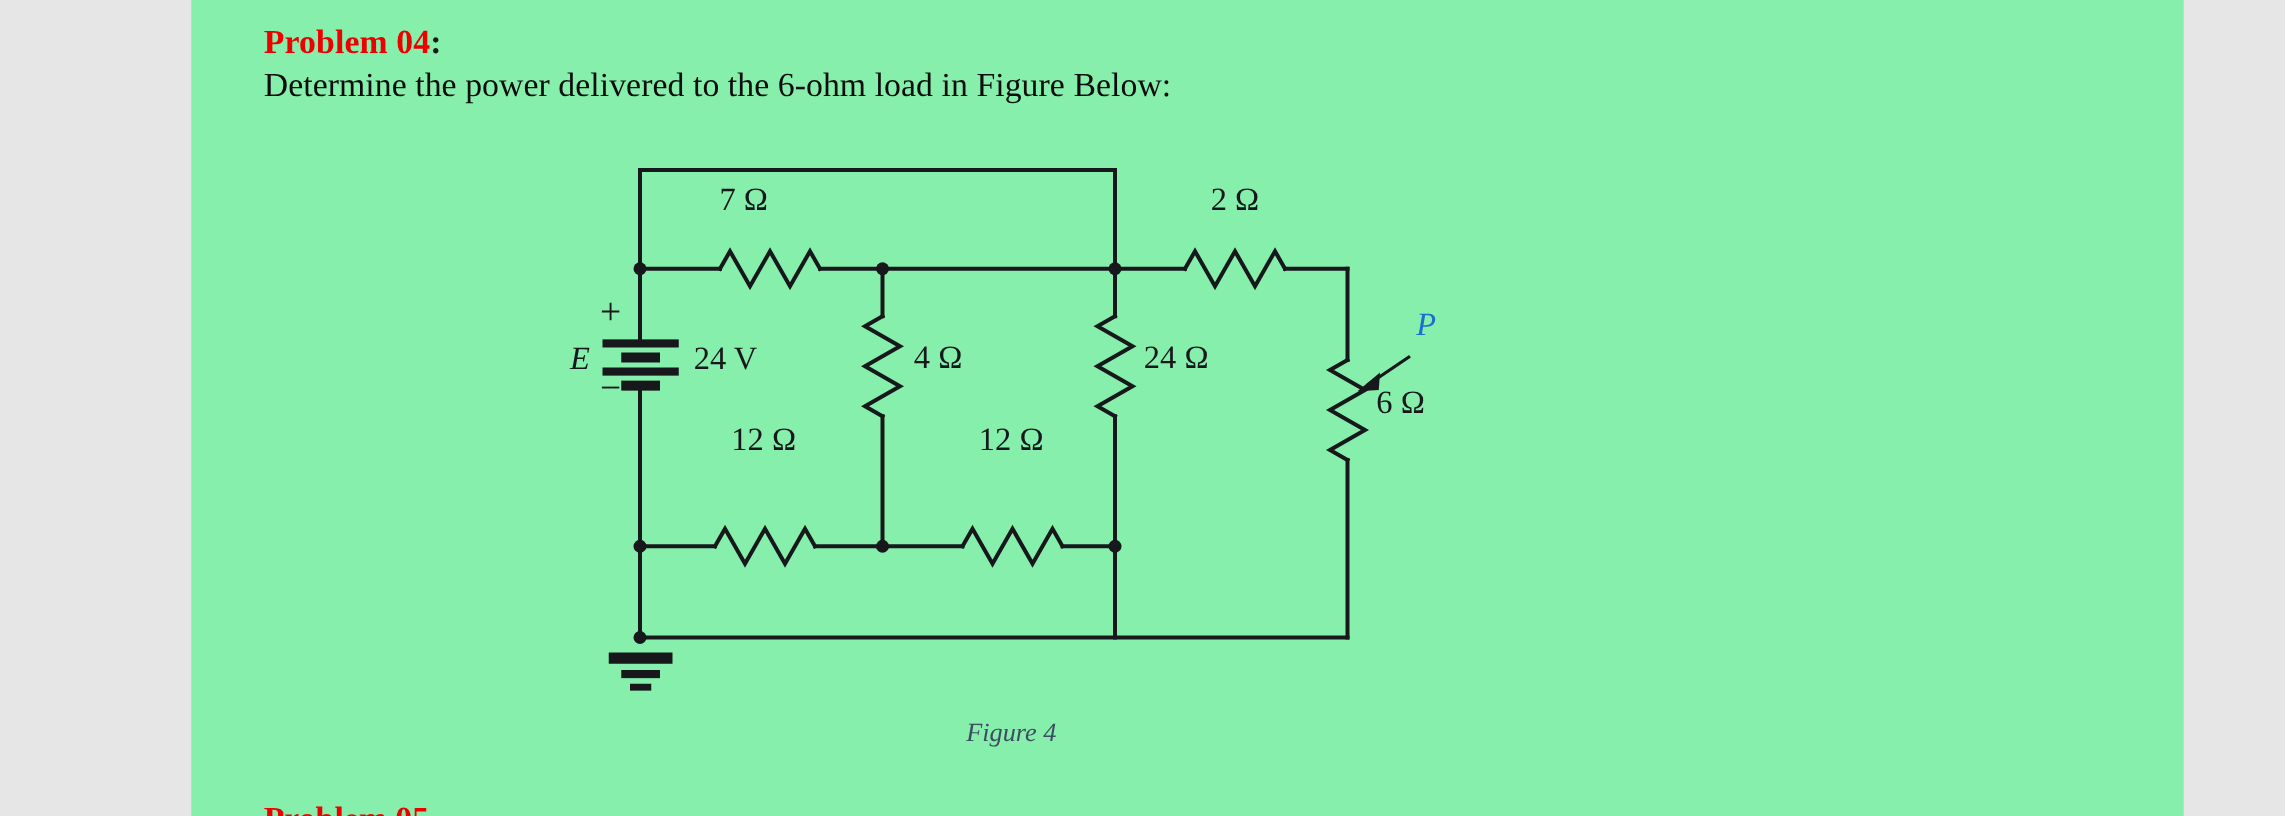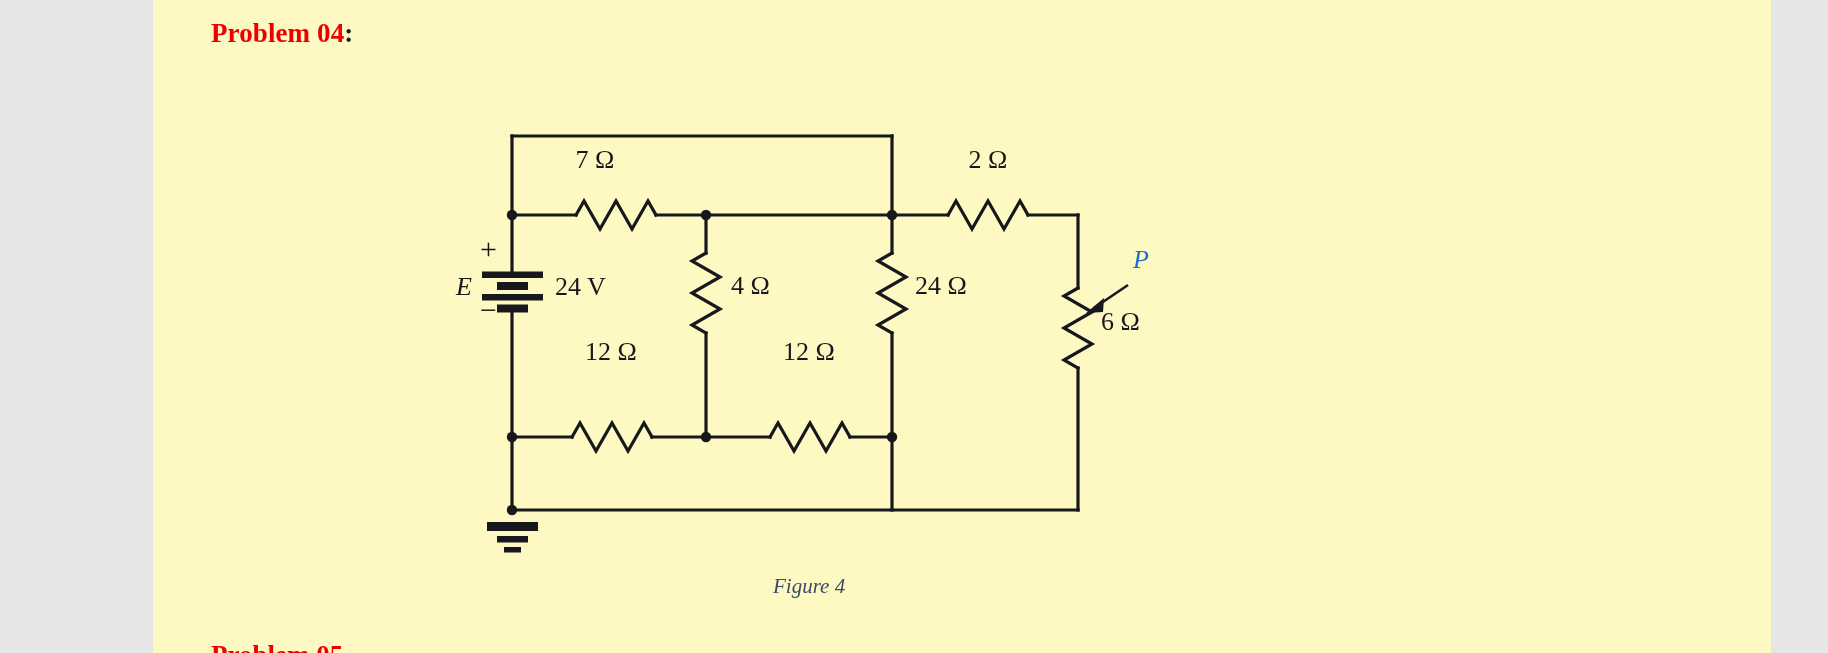--- a/index.html
+++ b/index.html
@@ -14,22 +14,21 @@
     font-family: "Liberation Serif", serif;
     overflow: hidden;
     position: relative;
   }
   #page {
     position: absolute;
     left: 153px;
     top: 0;
     width: 1594px;
     height: 653px;
-    background: #fef9c3;
-    padding-left: 24px;
+    background: #86efac;
   }
   #content {
     position: absolute;
     left: 0;
     top: 0;
     width: 1594px;
     height: 653px;
   }
   .prob-heading {
     position: absolute;
@@ -103,20 +102,21 @@
   }
 </style>
 </head>
 <body>
 
 <div id="page">
   <div id="content">
 
     <div class="prob-heading"><span>Problem 04</span><span class="colon">:</span></div>
 
+    <div class="prob-statement">Determine the power delivered to the 6-ohm load in Figure Below:</div>
 
     <svg id="circuit-svg" width="1594" height="653" viewBox="0 0 1594 653">
       <g stroke="#16181c" stroke-width="3.2" fill="none" stroke-linecap="square">
 
         <path d="M 359 136 L 739 136"></path>
         <path d="M 739 136 L 739 215"></path>
         <path d="M 359 136 L 359 215"></path>
 
         <path d="M 359 215 L 359 272"></path>
         <path d="M 359 307 L 359 437"></path>

